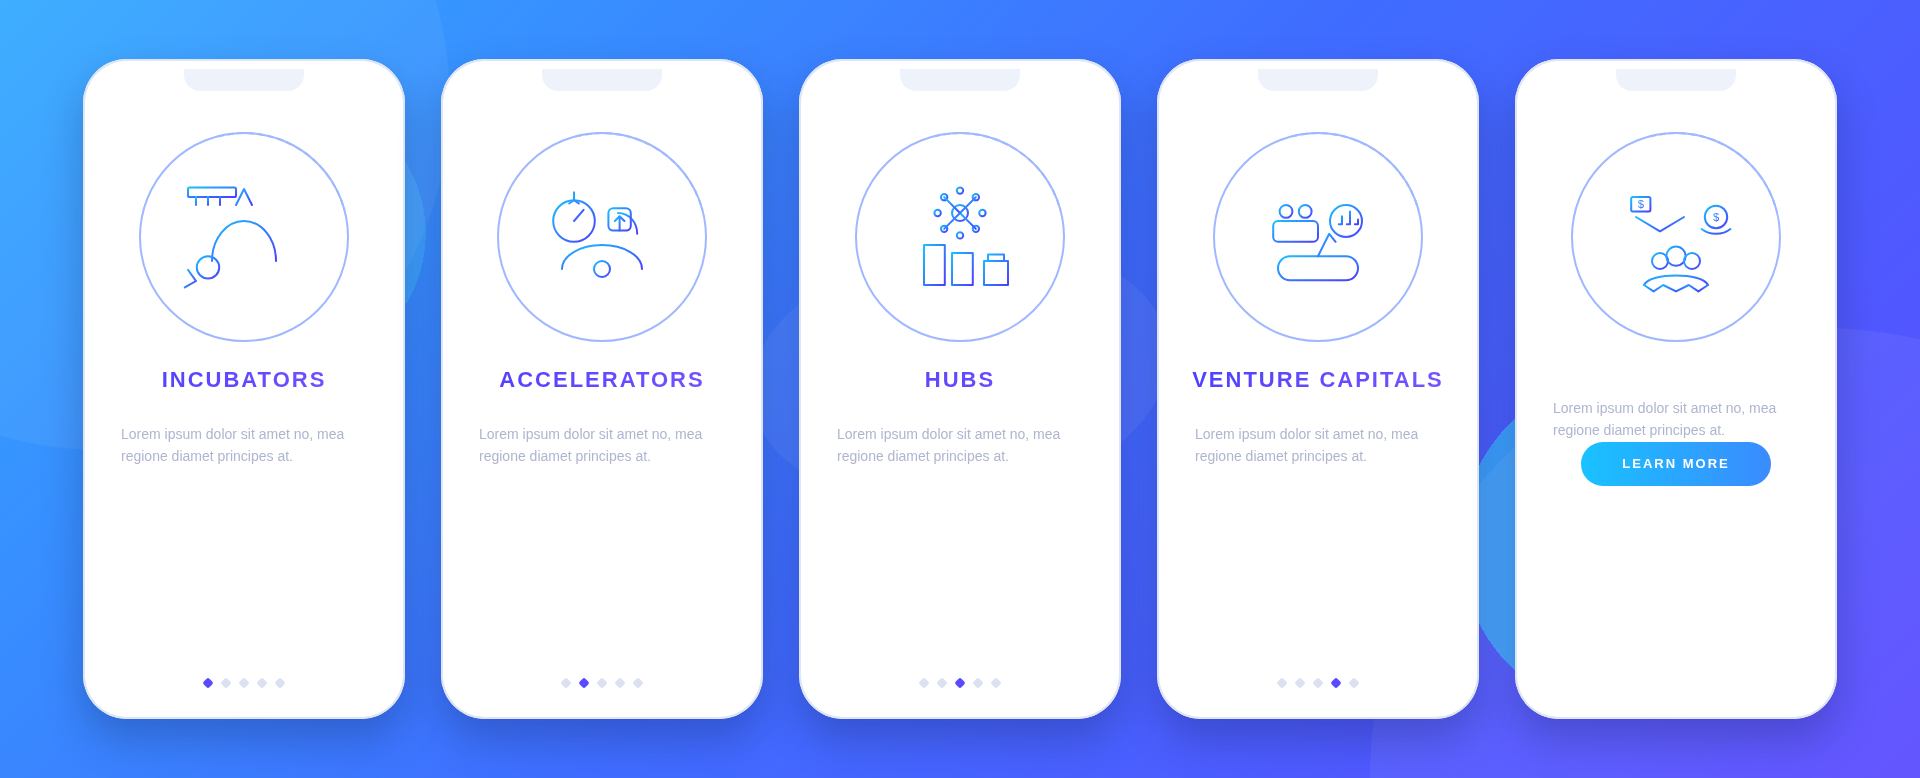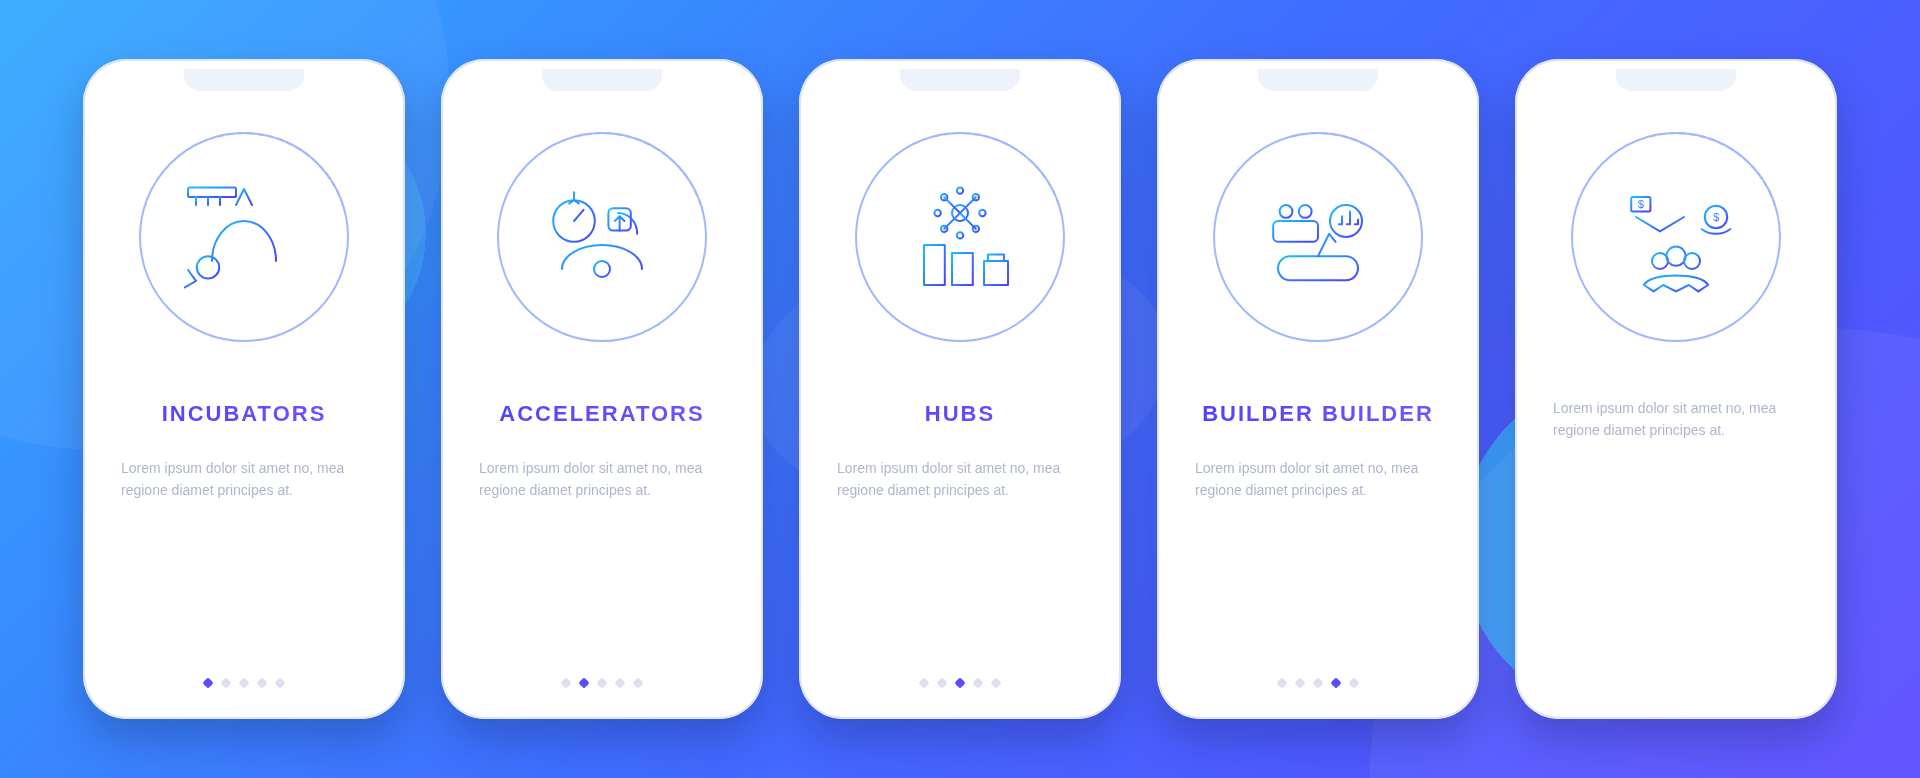--- a/index.html
+++ b/index.html
@@ -34,21 +34,21 @@
   }
   .illus .circle::before{
     content:""; position:absolute; inset:-2px; border-radius:50%;
     border-top:2px dashed #9fb8ff; border-right:2px dashed transparent;
     border-bottom:2px dashed transparent; border-left:2px dashed transparent;
     transform:rotate(30deg);
   }
   .illus svg{ width:160px; height:160px; stroke:#3f5bd9; fill:none; stroke-width:2;}
 
   .title{
-    margin-top:34px; text-align:center; font-weight:700; letter-spacing:2px;
+    text-align:center; font-weight:700; letter-spacing:2px;
     font-size:22px;
     background:linear-gradient(90deg,#4b3fff,#7a54ff);
     -webkit-background-clip:text; background-clip:text; color:transparent;
   }
   .desc{
     margin-top:30px; color:#aeb6cf; font-size:14px; line-height:1.6;
     padding:0 18px;
   }
   .pager{ margin-top:auto; display:flex; gap:10px; justify-content:center; padding-bottom:8px;}
   .dot{ width:8px; height:8px; border-radius:2px; background:#dbe1f3; transform:rotate(45deg);}
@@ -180,21 +180,21 @@
               <circle cx="84" cy="48" r="8"></circle>
               <rect x="44" y="60" width="56" height="26" rx="6"></rect>
               <circle cx="135" cy="60" r="20"></circle>
               <path d="M126 64h4v-10m6 10h4v-16m6 16h4v-6"></path>
               <rect x="50" y="104" width="100" height="30" rx="15"></rect>
               <path d="M100 104l14-28 8 10"></path>
             </g>
           </svg>
         </div>
       </div>
-      <div class="title">BUILDER BUILDER</div>
+      <div class="title">VENTURE CAPITALS</div>
       <div class="desc">Lorem ipsum dolor sit amet no, mea regione diamet principes at.</div>
       <div class="pager">
         <span class="dot"></span>
         <span class="dot"></span>
         <span class="dot"></span>
         <span class="dot active"></span>
         <span class="dot"></span>
       </div>
     </div>
     <div class="phone">
@@ -212,14 +212,15 @@
               <circle cx="80" cy="110" r="10"></circle>
               <circle cx="100" cy="104" r="12"></circle>
               <circle cx="120" cy="110" r="10"></circle>
               <path d="M60 140c8-16 72-16 80 0"></path>
               <path d="M60 140l12 8 12-8 16 8 16-8 12 8 12-8"></path>
             </g>
           </svg>
         </div>
       </div>
       <div class="desc">Lorem ipsum dolor sit amet no, mea regione diamet principes at.</div>
+      <button class="cta">LEARN MORE</button>
     </div>
   </div>
 
 </body></html>

